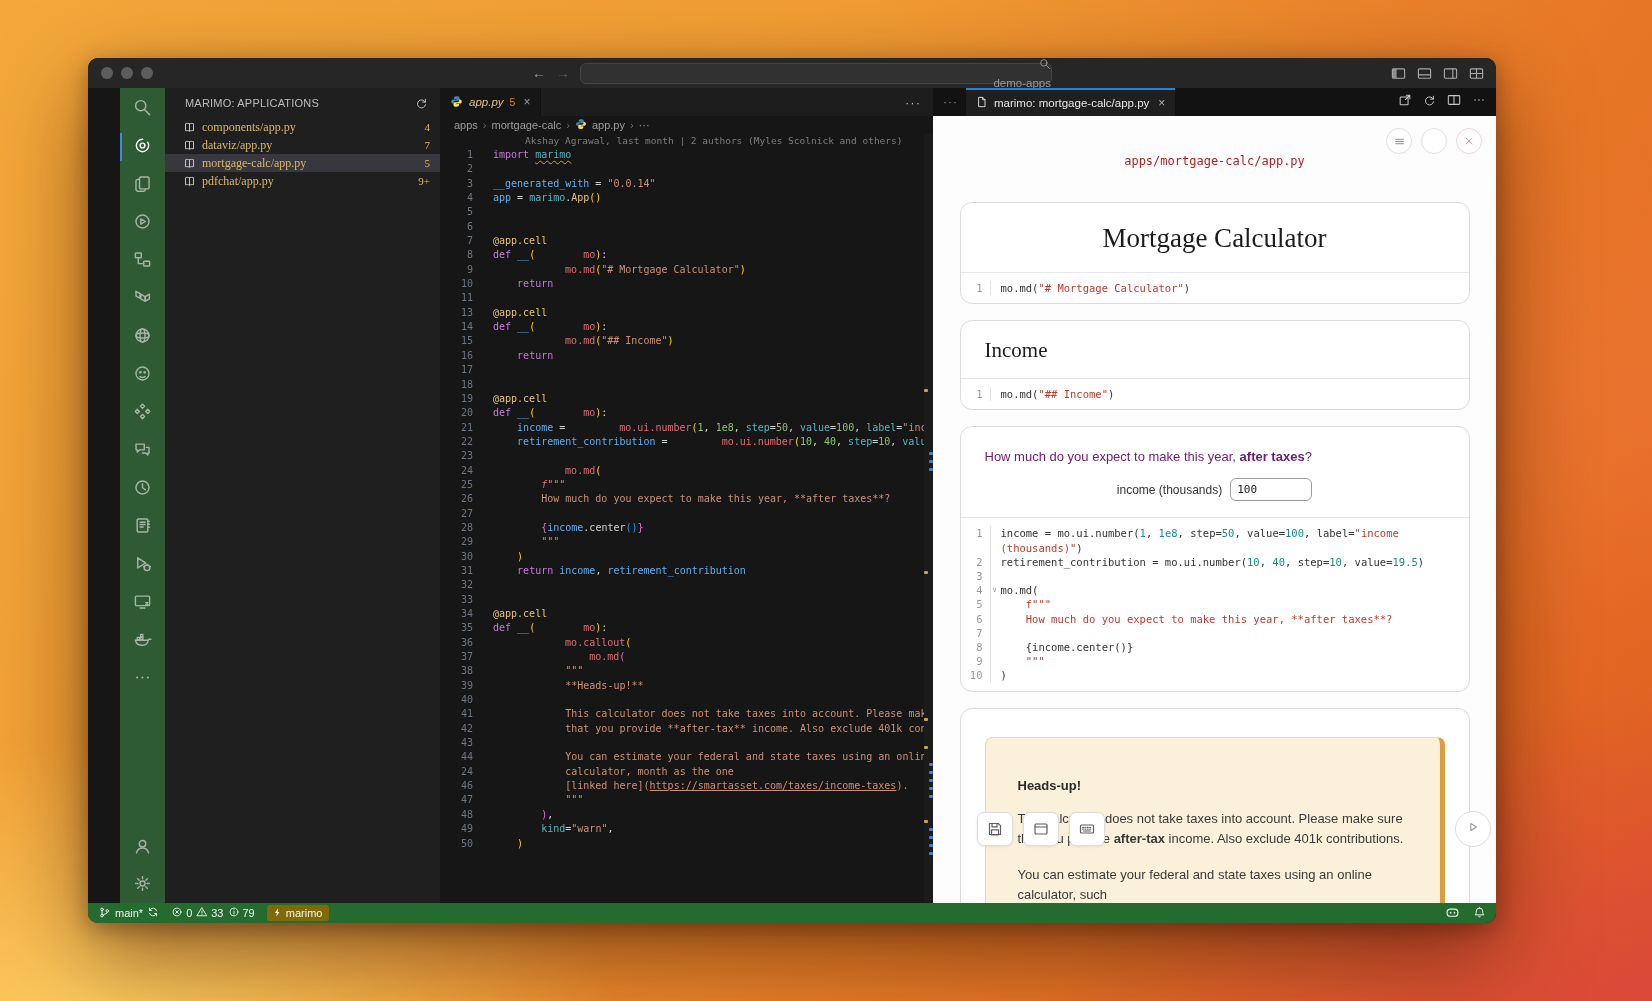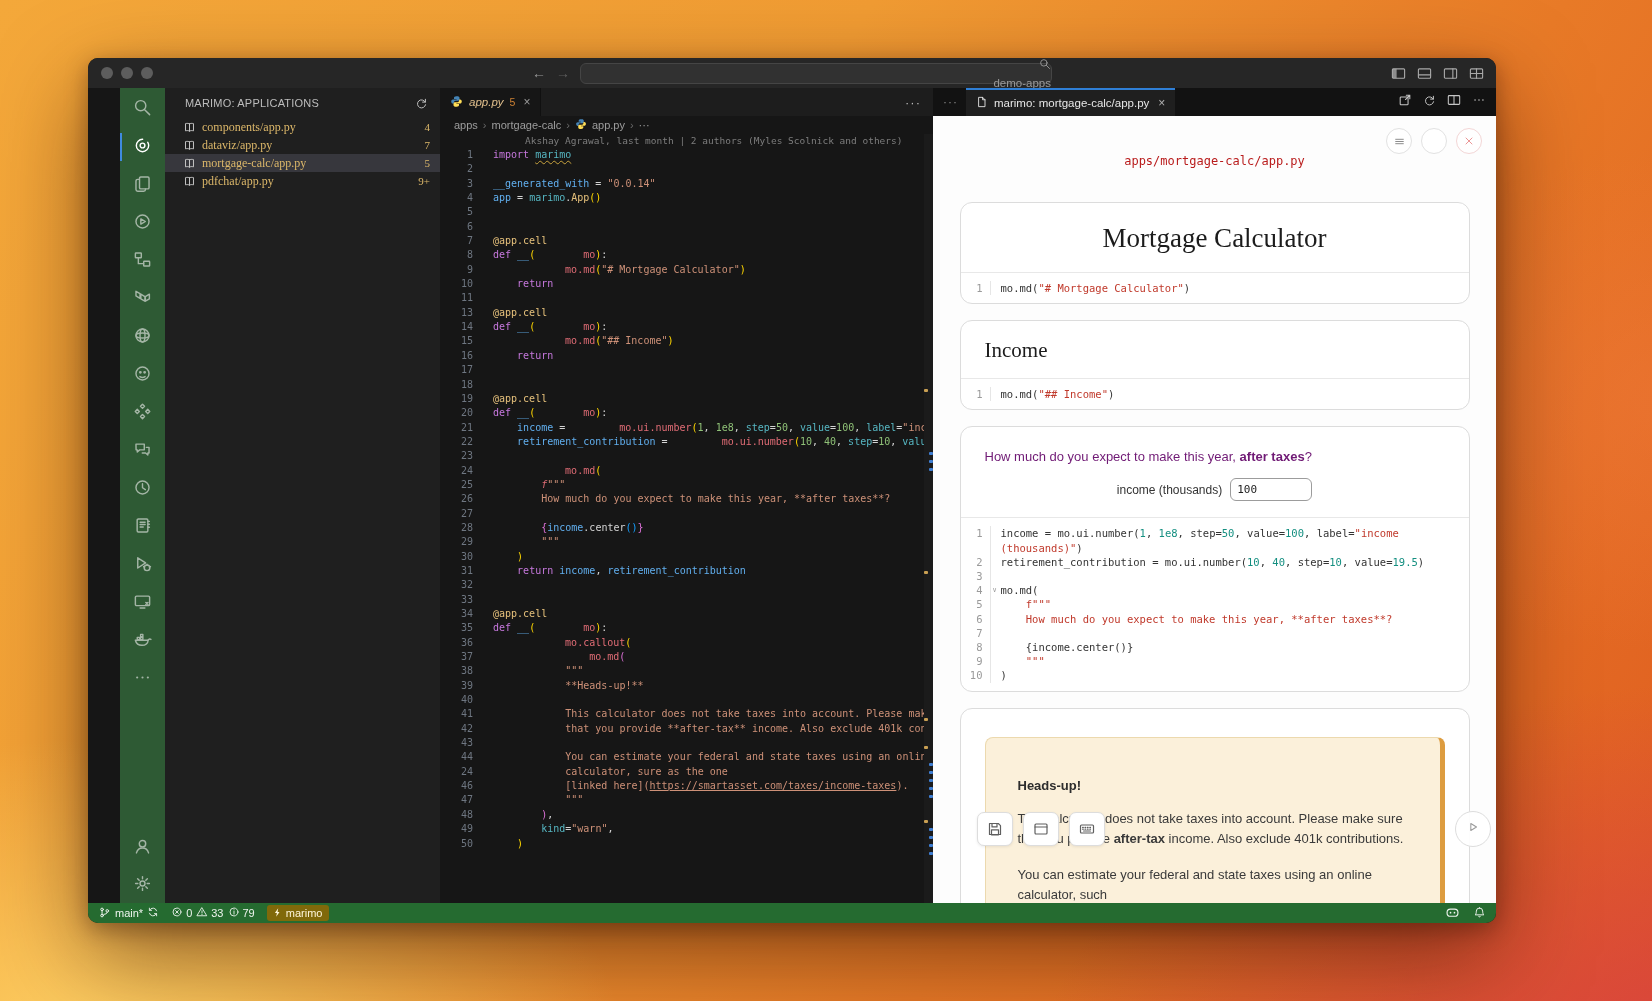--- a/index.html
+++ b/index.html
@@ -425,21 +425,21 @@
             <div class="code-line"><span class="gutter">35</span><span class="ltext"><span class="tk-k">def </span><span class="tk-f">__</span><span class="tk-b1">(</span><span class="tk-v">mo</span><span class="tk-b1">)</span><span class="tk-p">:</span></span></div>
             <div class="code-line"><span class="gutter">36</span><span class="ltext"><span class="tk-p">    </span><span class="tk-v">mo.callout</span><span class="tk-b1">(</span></span></div>
             <div class="code-line"><span class="gutter">37</span><span class="ltext"><span class="tk-p">        </span><span class="tk-v">mo.md</span><span class="tk-b2">(</span></span></div>
             <div class="code-line"><span class="gutter">38</span><span class="ltext"><span class="tk-s">            """</span></span></div>
             <div class="code-line"><span class="gutter">39</span><span class="ltext"><span class="tk-s">            **Heads-up!**</span></span></div>
             <div class="code-line"><span class="gutter">40</span><span class="ltext"></span></div>
             <div class="code-line"><span class="gutter">41</span><span class="ltext"><span class="tk-s">            This calculator does not take taxes into account. Please make sure</span></span></div>
             <div class="code-line"><span class="gutter">42</span><span class="ltext"><span class="tk-s">            that you provide **after-tax** income. Also exclude 401k contributions.</span></span></div>
             <div class="code-line"><span class="gutter">43</span><span class="ltext"></span></div>
             <div class="code-line"><span class="gutter">44</span><span class="ltext"><span class="tk-s">            You can estimate your federal and state taxes using an online</span></span></div>
-            <div class="code-line"><span class="gutter">24</span><span class="ltext"><span class="tk-s">            calculator, sure as the one</span></span></div>
+            <div class="code-line"><span class="gutter">24</span><span class="ltext"><span class="tk-s">            calculator, month as the one</span></span></div>
             <div class="code-line"><span class="gutter">46</span><span class="ltext"><span class="tk-s">            [linked here](</span><span class="tk-u">https://smartasset.com/taxes/income-taxes</span><span class="tk-s">).</span></span></div>
             <div class="code-line"><span class="gutter">47</span><span class="ltext"><span class="tk-s">            """</span></span></div>
             <div class="code-line"><span class="gutter">48</span><span class="ltext"><span class="tk-p">        </span><span class="tk-b2">)</span><span class="tk-p">,</span></span></div>
             <div class="code-line"><span class="gutter">49</span><span class="ltext"><span class="tk-p">        </span><span class="tk-a">kind</span><span class="tk-p">=</span><span class="tk-s">"warn"</span><span class="tk-p">,</span></span></div>
             <div class="code-line"><span class="gutter">50</span><span class="ltext"><span class="tk-p">    </span><span class="tk-b1">)</span></span></div>
           </div>
         <div class="minimap">
             <div class="mm" style="top: 255px; left: 0px; width: 4px; background: rgb(202, 160, 83);"></div>
             <div class="mm" style="top: 318px; left: 5px; width: 4px; background: rgb(63, 127, 212);"></div>
             <div class="mm" style="top: 326px; left: 5px; width: 4px; background: rgb(63, 127, 212);"></div>

